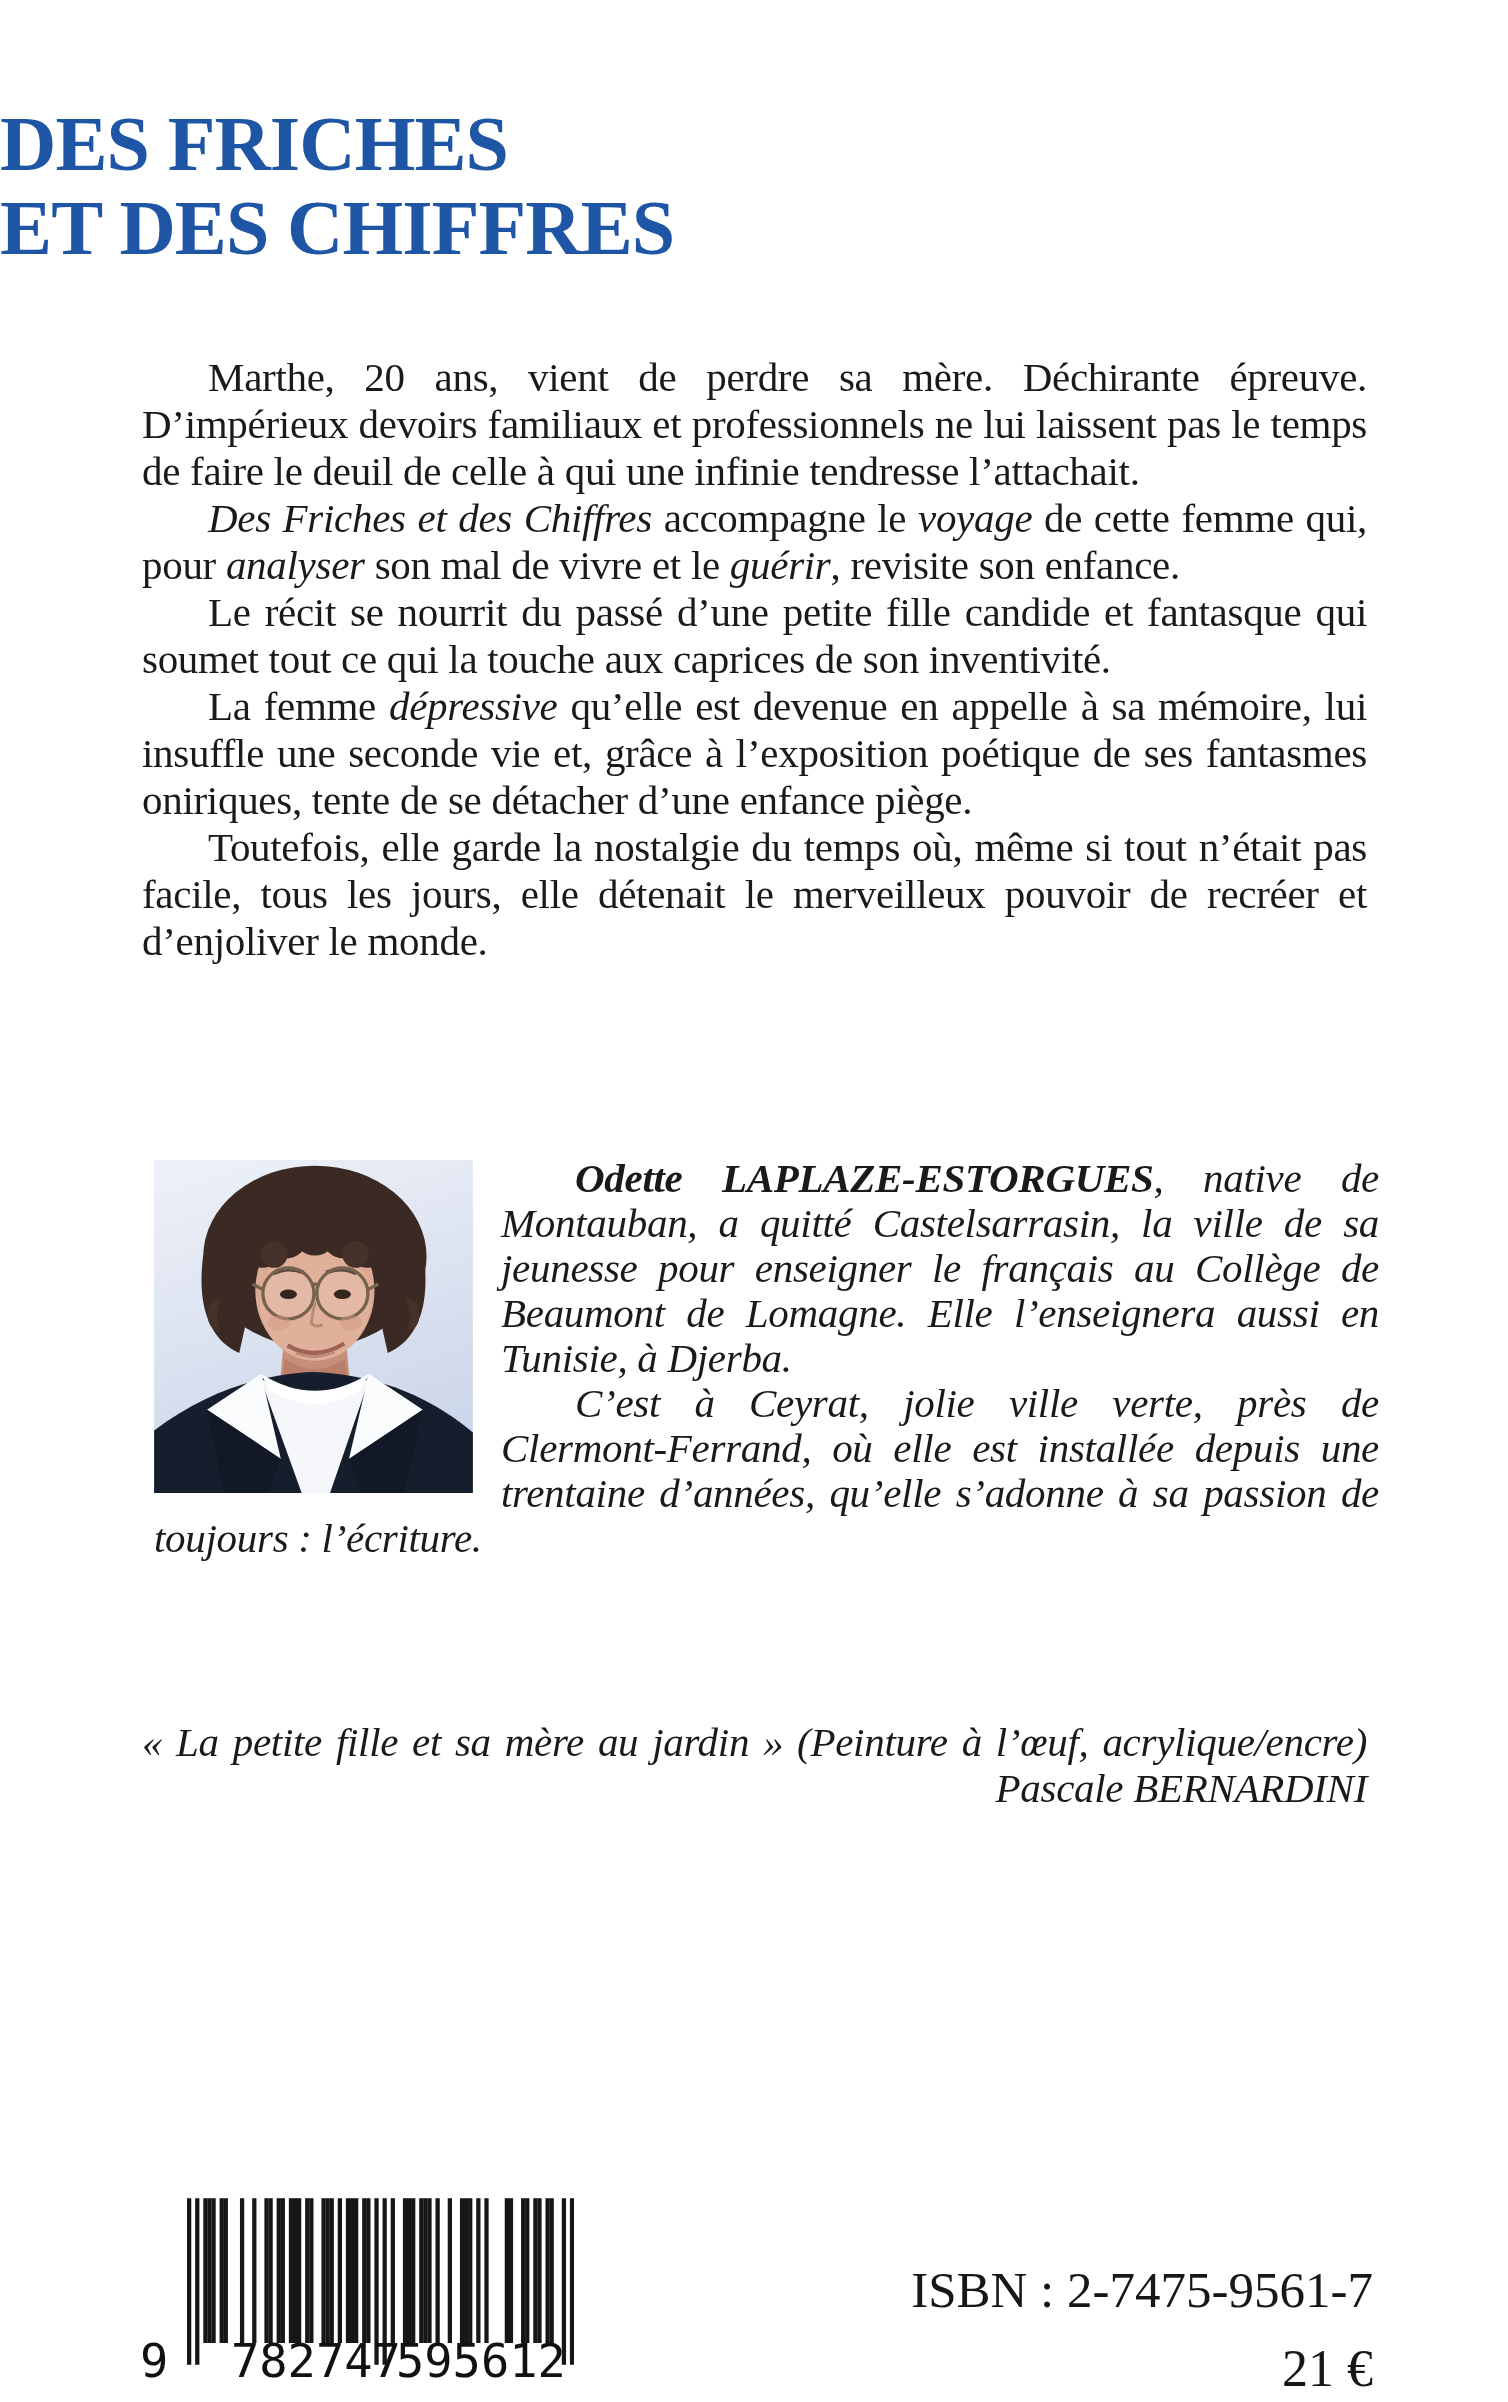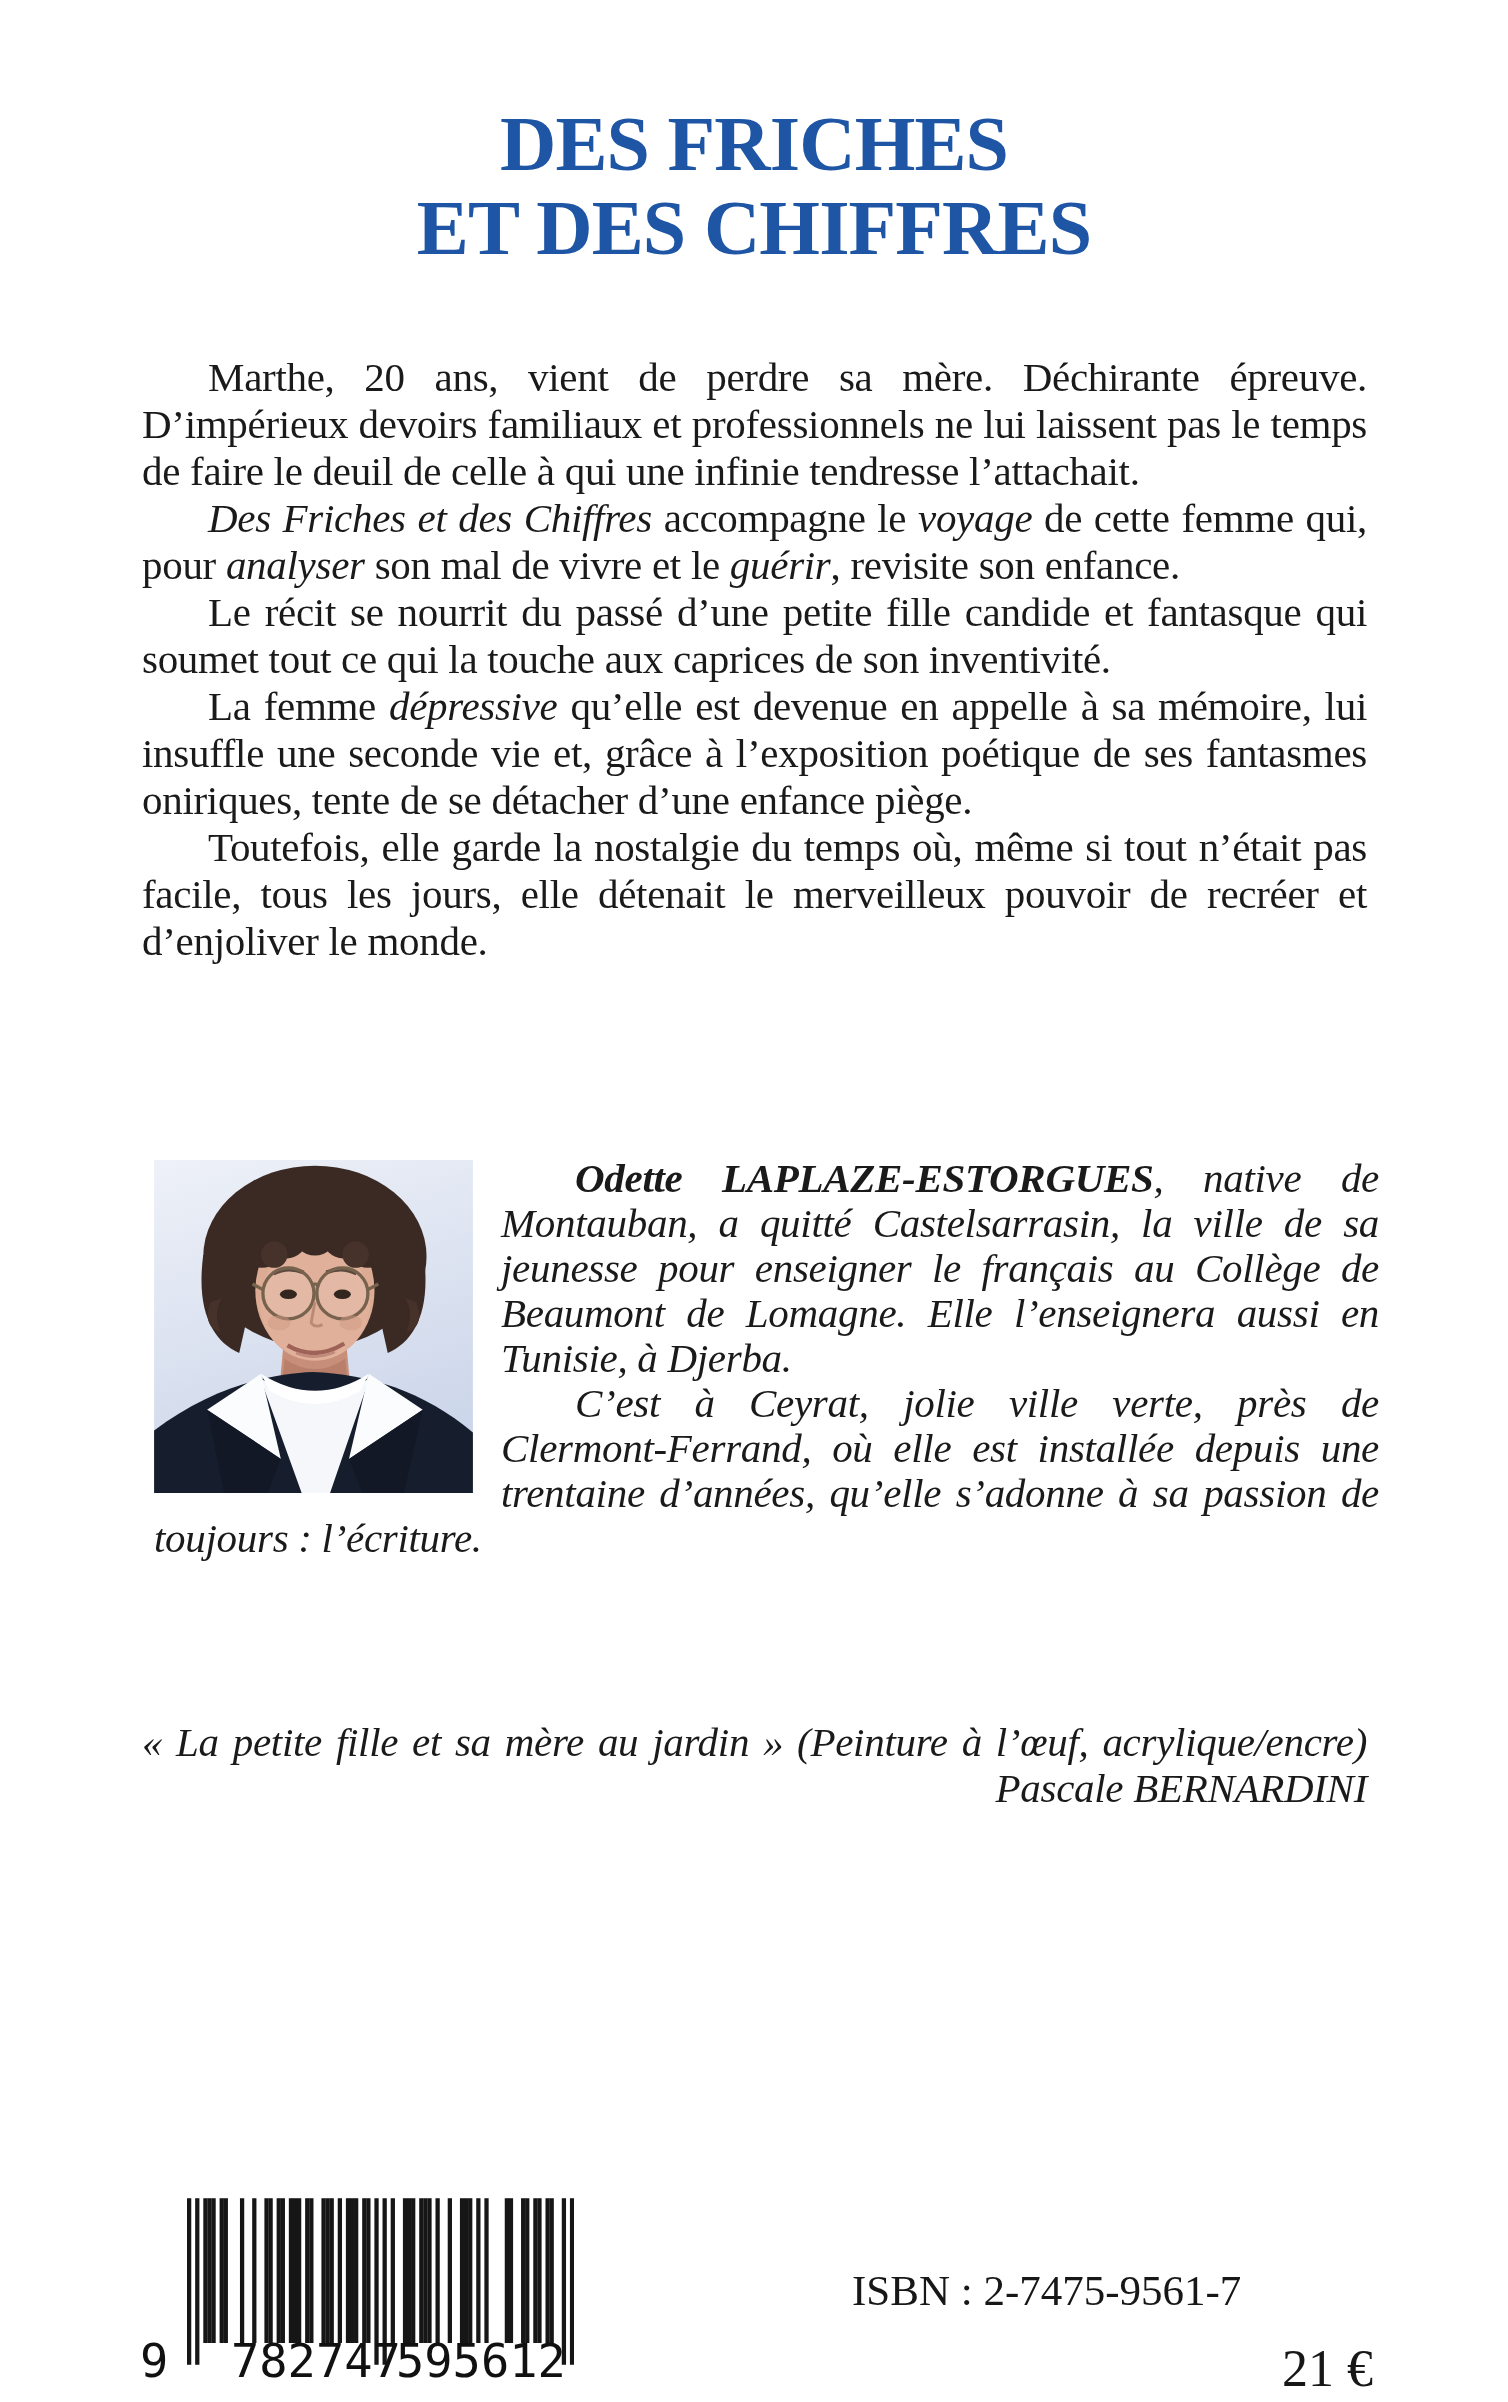--- a/index.html
+++ b/index.html
@@ -8,21 +8,20 @@
     width:1508px;height:2403px;
     margin:0 auto;
     background:#ffffff;
     font-family:"Liberation Serif", serif;
     color:#1a1a1a;
     overflow:hidden;
   }
   
   .title{
     position:absolute;top:102px;left:0;width:1508px;
-    text-align:center;
     font-weight:bold;
     font-size:78px;line-height:84px;
     letter-spacing:-0.9px;
     color:#1e55a5;
   }
   
   .synopsis{
     position:absolute;top:354px;left:142px;width:1225px;
     font-size:41px;line-height:47px;
     text-align:justify;
@@ -65,21 +64,21 @@
     font-size:47px;line-height:49px;
     color:#111;
     top:2336px;
     white-space:nowrap;
   }
   .bc-9{left:140px;}
   .bc-g1{left:203px;margin-left:28px;}
   .bc-g2{left:396px;}
   .isbn{
     position:absolute;left:852px;width:521px;top:2267px;
-    font-size:43px;line-height:47px;color:#171717;
+    text-align:right;font-size:51px;line-height:47px;color:#171717;
   }
   .price{
     position:absolute;left:852px;width:521px;top:2345px;
     text-align:right;font-size:52px;line-height:47px;color:#171717;
   }
 </style>
 </head>
 <body>
 
 <div class="page">

